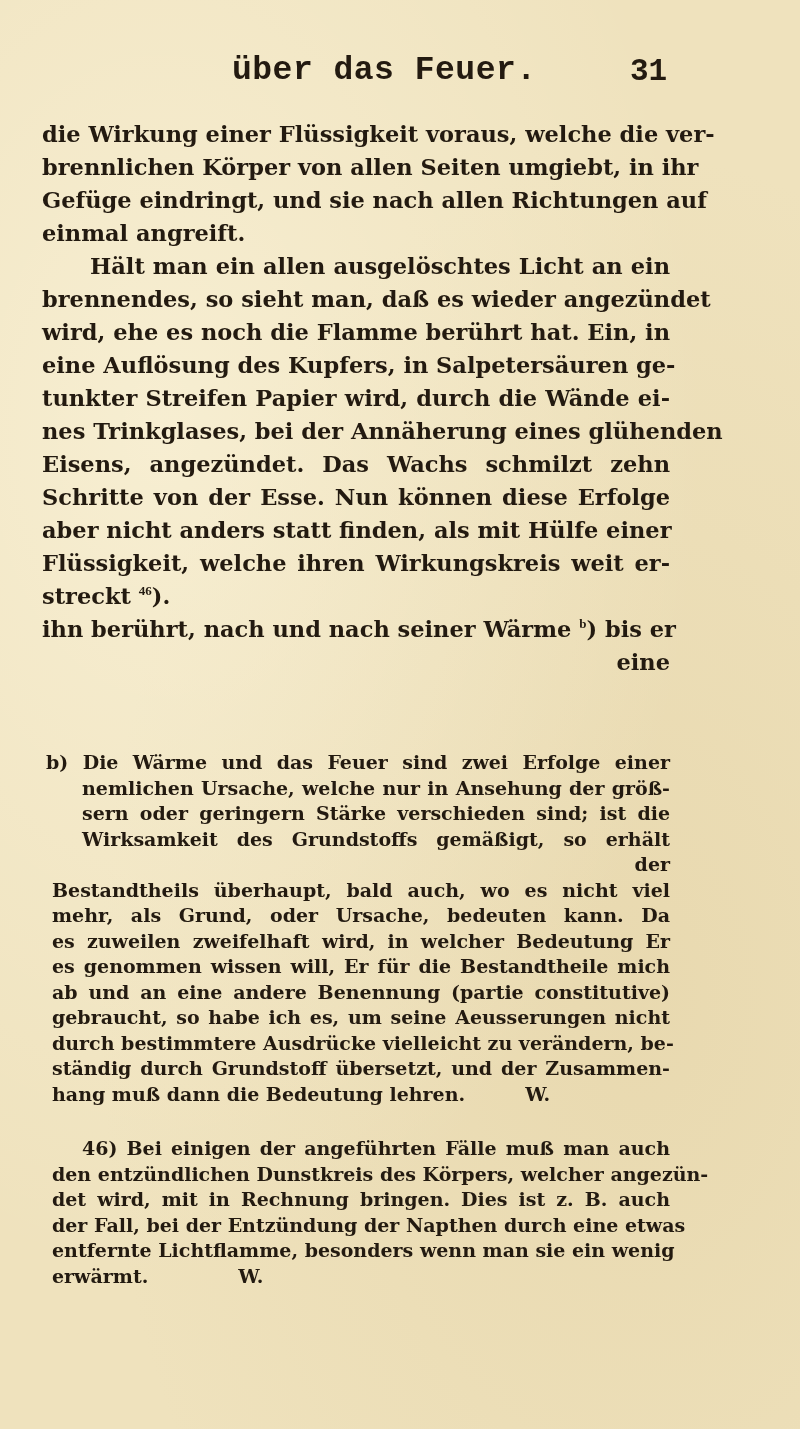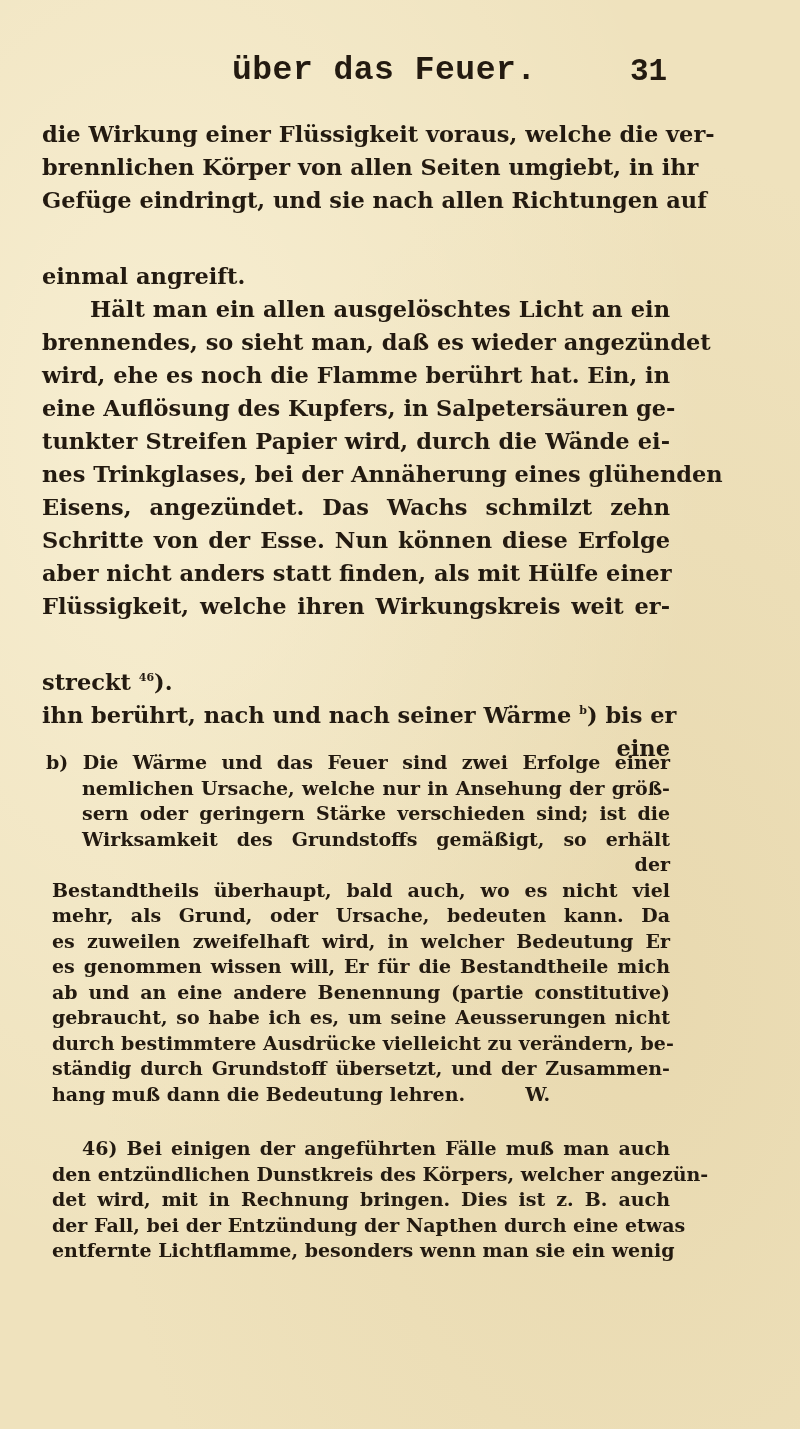--- a/index.html
+++ b/index.html
@@ -23,24 +23,24 @@
   }
   .page-number {
     position: absolute; left: 630px; top: 2px;
     font-size: 31px; font-weight: bold;
   }
   .body-text {
     position: absolute; left: 42px; top: 118px; width: 628px;
     font-size: 22.5px; line-height: 33px; font-weight: bold;
   }
   .line { display: block; white-space: nowrap; text-align: justify; text-align-last: justify; height: 33px; }
-  .line.last { text-align-last: left; margin-top: 43px; }
+  .line.last { text-align-last: left; }
   .line.indent { padding-left: 48px; }
   .line.catch { text-align: right; text-align-last: right; }
-  sup { font-size: 11px; line-height: 0; vertical-align: 9px; }
+  sup { font-size: 13px; line-height: 0; vertical-align: 9px; font-family: Liberation Serif, serif; }
   .fn-block {
     position: absolute; left: 52px; width: 618px;
     font-size: 19px; line-height: 25.5px; font-weight: bold;
   }
   .fn-b { top: 750px; }
   .fn-line { display: block; white-space: nowrap; text-align: justify; text-align-last: justify; height: 25.5px; }
   .fn-line.first { margin-left: -6px; }
   .fn-line.last { text-align-last: left; }
   .fn-line.catch { text-align: right; text-align-last: right; }
   .fn-line.indent { padding-left: 30px; }
@@ -93,15 +93,16 @@
     <span class="fn-line">ständig durch Grundstoff übersetzt, und der Zusammen-</span>
     <span class="fn-line last"><span>hang muß dann die Bedeutung lehren.</span><span class="sig">W.</span></span>
   </div>
 
   <div class="fn-block fn-46">
     <span class="fn-line indent">46) Bei einigen der angeführten Fälle muß man auch</span>
     <span class="fn-line">den entzündlichen Dunstkreis des Körpers, welcher angezün-</span>
     <span class="fn-line">det wird, mit in Rechnung bringen.  Dies ist z. B. auch</span>
     <span class="fn-line">der Fall, bei der Entzündung der Napthen durch eine etwas</span>
     <span class="fn-line">entfernte Lichtflamme, besonders wenn man sie ein wenig</span>
+    <span class="fn-line last"><span>erwärmt.</span><span class="sig" style="margin-left:90px">W.</span></span>
   </div>
 
 </div>
 
 </body></html>

